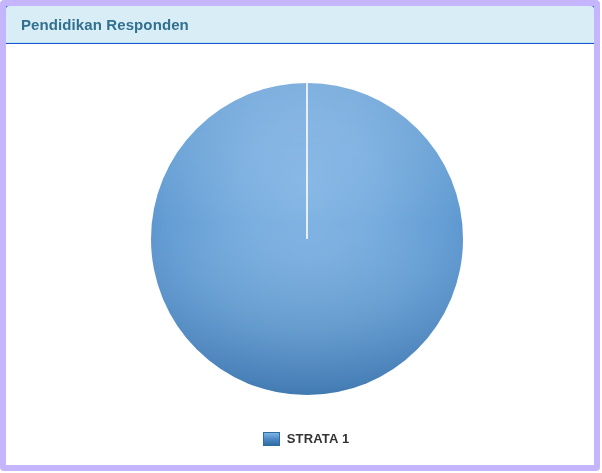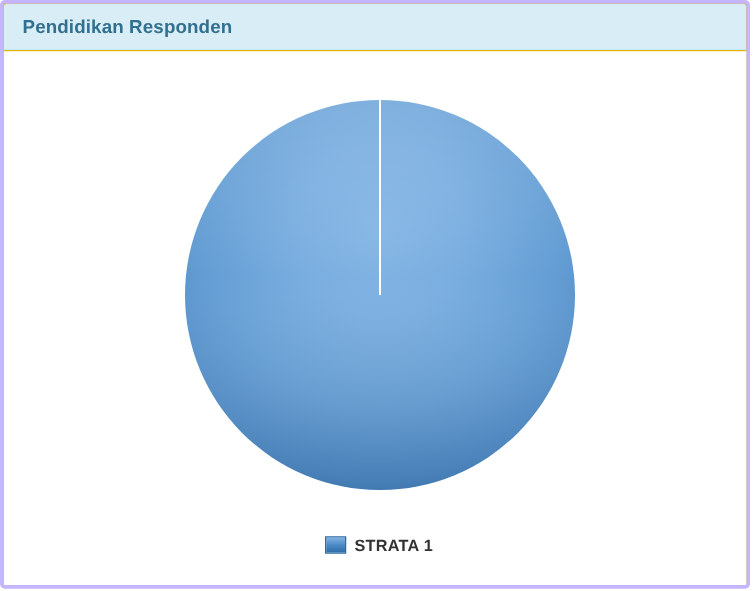--- a/index.html
+++ b/index.html
@@ -16,22 +16,22 @@
   }
 
   
   .panel {
     position: absolute;
     left: 0;
     top: 0;
     width: 600px;
     height: 471px;
     box-sizing: border-box;
-    background: #eab308;
-    border: 3px solid #c4b5fd;
+    background: #1d4ed8;
+    border: 6px solid #c4b5fd;
     border-radius: 4px;
     overflow: hidden;
   }
 
   .panel-heading {
     position: absolute;
     left: 0;
     top: 0;
     width: 100%;
     height: 37px;
@@ -89,21 +89,21 @@
     width: 600px;
     height: 24px;
     display: flex;
     align-items: center;
     justify-content: center;
     gap: 7px;
   }
 
   .legend-item {
     display: flex;
-    align-items: center;
+    align-items: flex-start;
     gap: 7px;
   }
 
   .legend-swatch {
     width: 17px;
     height: 14px;
     display: block;
     border: 1px solid #2e6da4;
     box-sizing: border-box;
     background: linear-gradient(to bottom, #7fb3e2 0%, #649ed4 45%, #4a86c4 100%);

